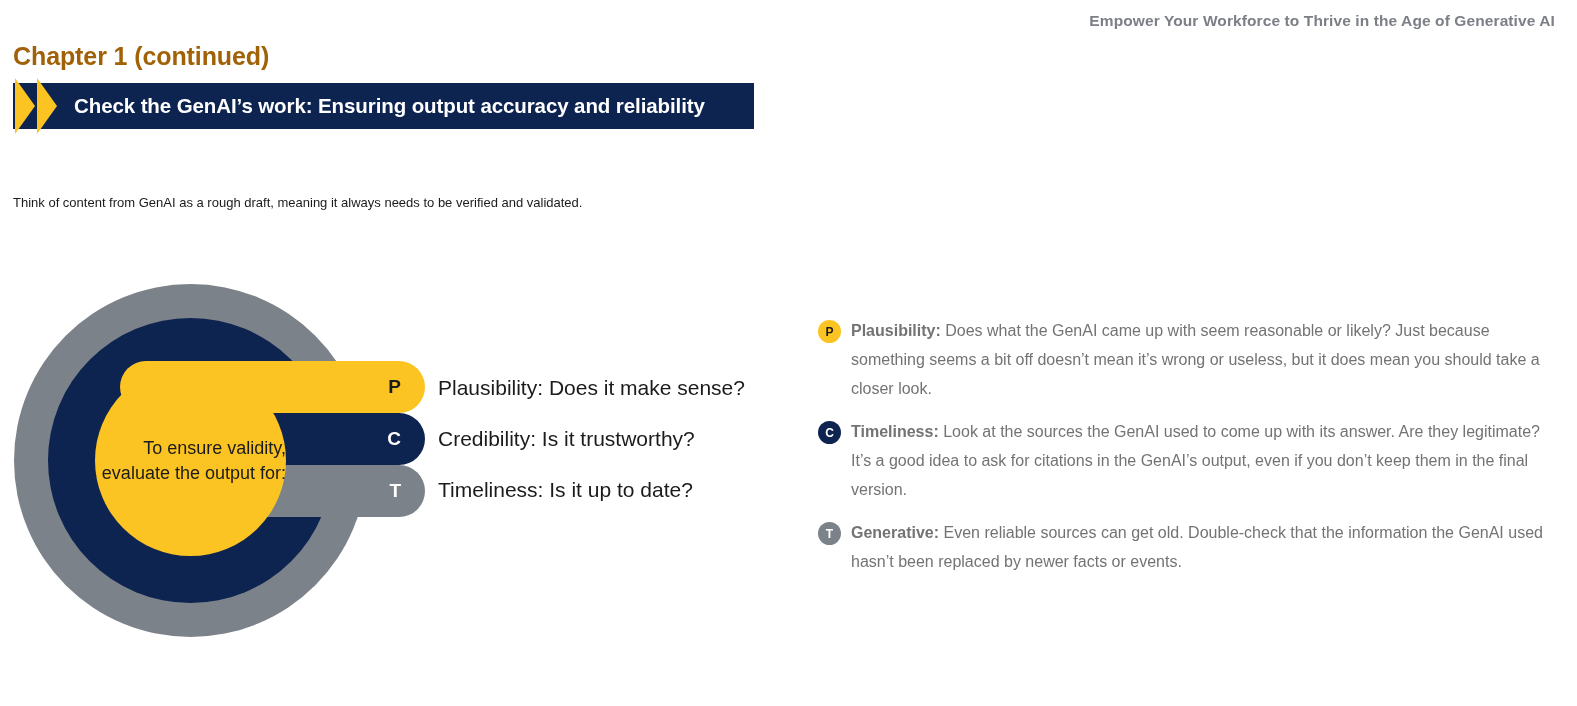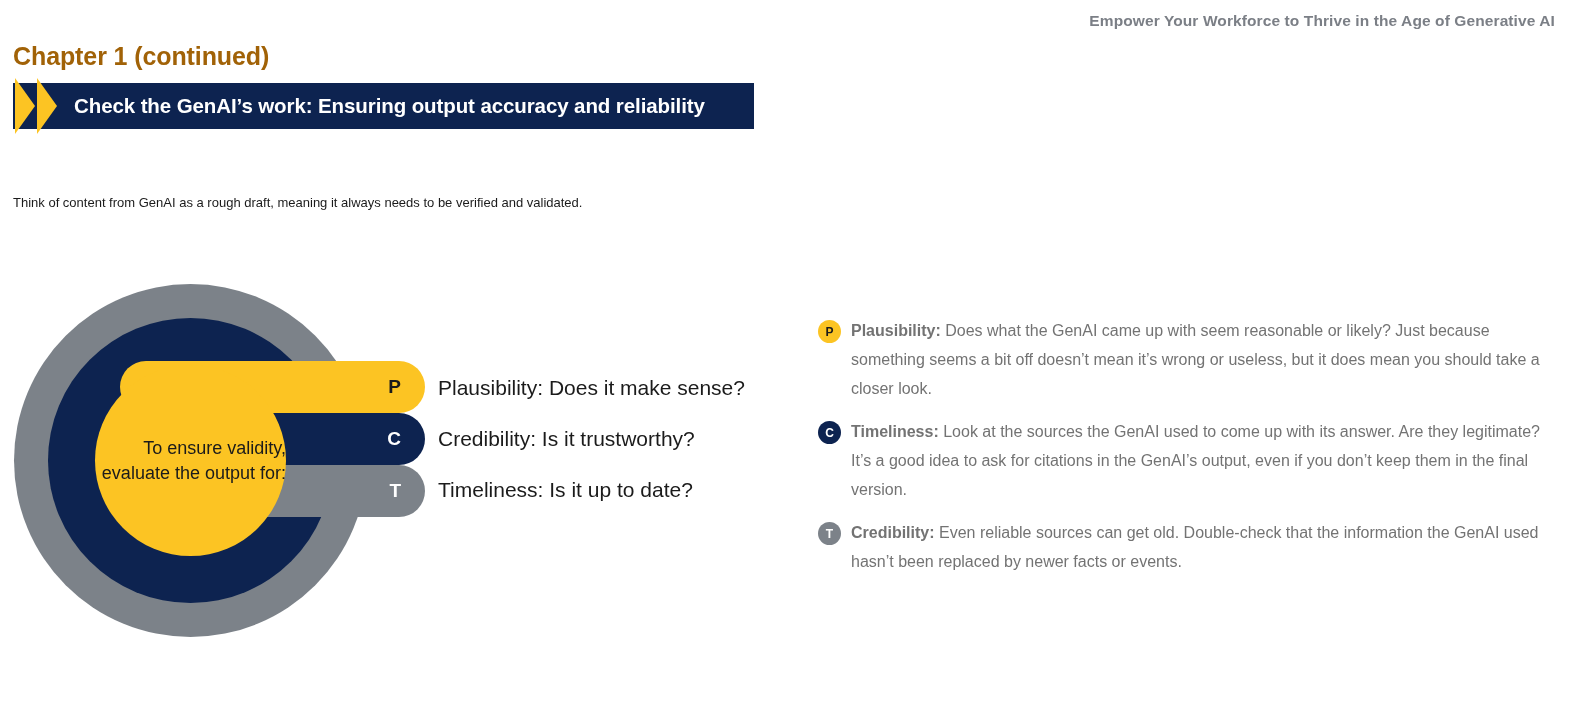--- a/index.html
+++ b/index.html
@@ -255,16 +255,16 @@
     <div class="detail-text"><b>Plausibility:</b><span> Does what the GenAI came up with seem reasonable or likely? Just because something seems a bit off doesn’t mean it’s wrong or useless, but it does mean you should take a closer look.</span></div>
   </div>
 
   <div class="detail-item">
     <div class="bullet-badge badge-c">C</div>
     <div class="detail-text"><b>Timeliness:</b><span> Look at the sources the GenAI used to come up with its answer. Are they legitimate? It’s a good idea to ask for citations in the GenAI’s output, even if you don’t keep them in the final version.</span></div>
   </div>
 
   <div class="detail-item">
     <div class="bullet-badge badge-t">T</div>
-    <div class="detail-text"><b>Credibility:</b><span> Even reliable sources can get old. Double-check that the information the GenAI used hasn’t been replaced by newer facts or events.</span></div>
+    <div class="detail-text"><b>Generative:</b><span> Even reliable sources can get old. Double-check that the information the GenAI used hasn’t been replaced by newer facts or events.</span></div>
   </div>
 
 </div>
 
 </body></html>

